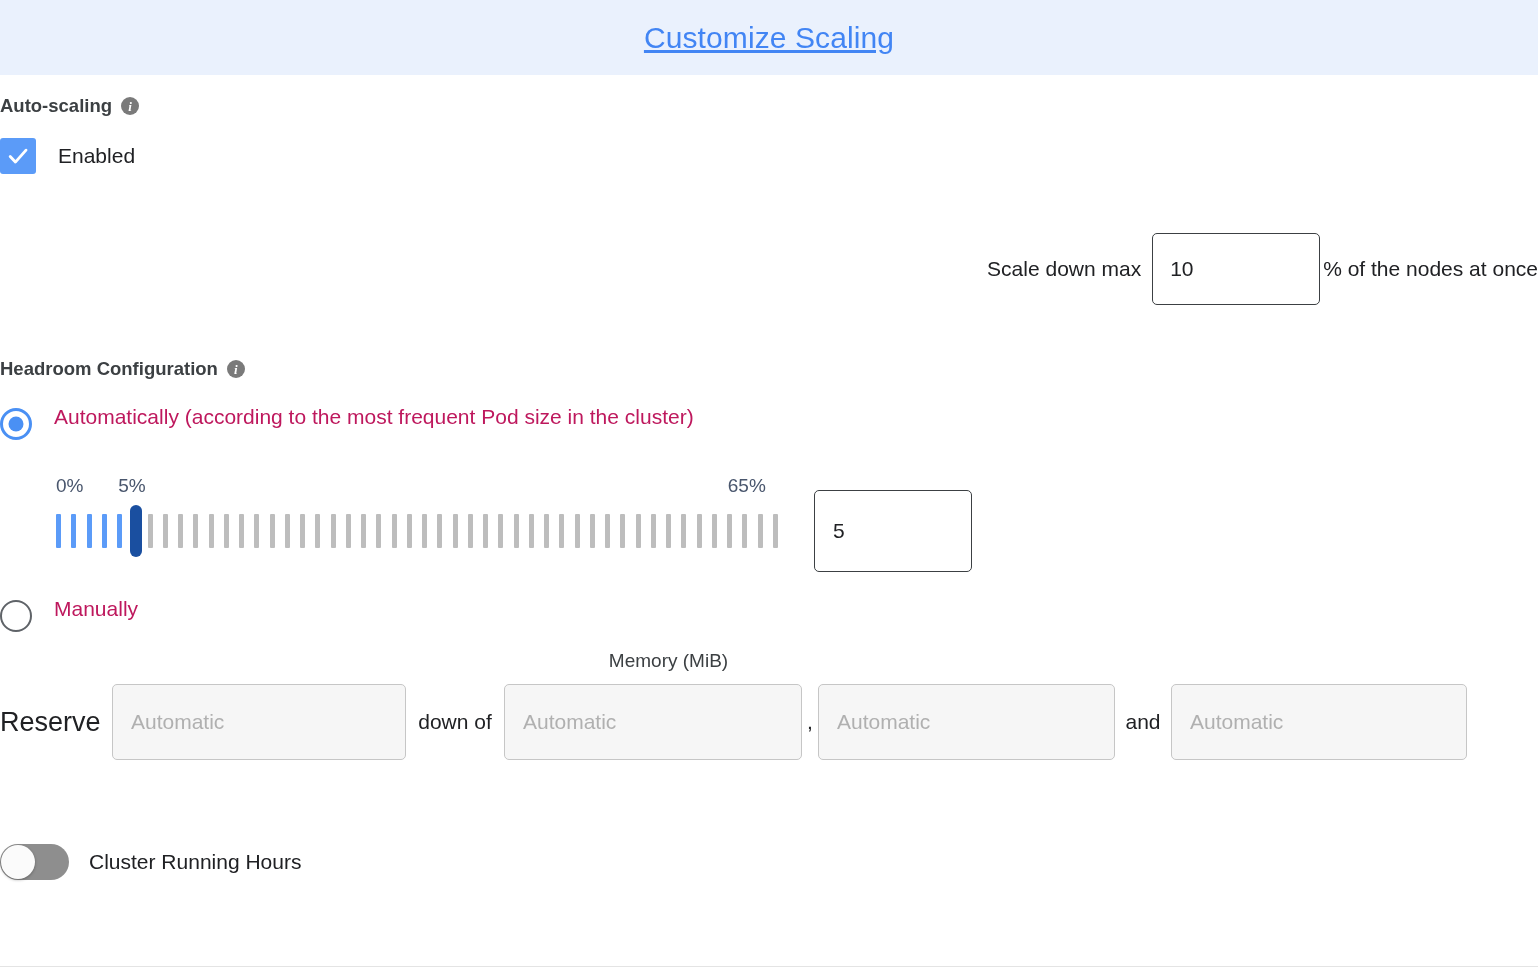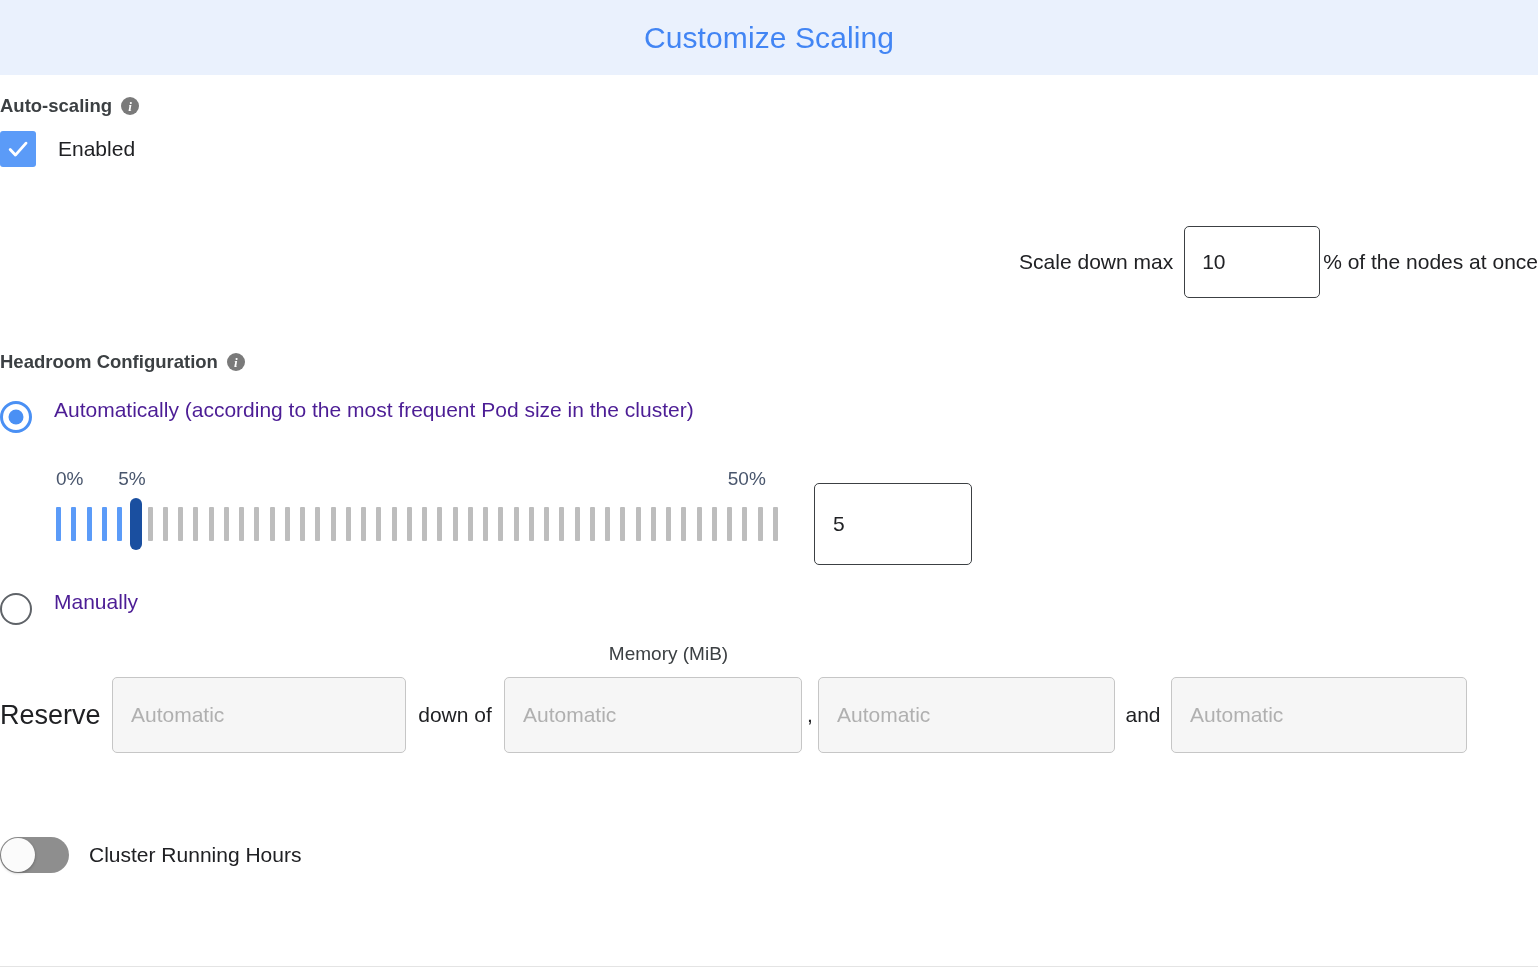--- a/index.html
+++ b/index.html
@@ -22,20 +22,21 @@
     background: #eaf1fd;
     display: flex;
     align-items: center;
     justify-content: center;
   }
   .header-title {
     color: #4285f4;
     font-size: 30px;
     font-weight: 400;
     letter-spacing: 0.1px;
+    text-decoration: underline;
   }
 
   
   .content {
     padding: 0 0;
     position: relative;
   }
 
   .section-label {
     font-size: 18.5px;
@@ -63,21 +64,21 @@
     flex: none;
   }
 
   
   .autoscaling-block { margin-top: 20px; }
 
   .checkbox-row {
     display: flex;
     align-items: center;
     gap: 22px;
-    margin-top: 14px;
+    margin-top: 21px;
   }
   .checkbox {
     width: 36px;
     height: 36px;
     border-radius: 3px;
     background: #5b9bf8;
     display: flex;
     align-items: center;
     justify-content: center;
     flex: none;
@@ -95,21 +96,21 @@
     margin-top: 58px;
     height: 74px;
     justify-content: flex-end;
   }
   .scale-label {
     font-size: 21px;
     color: #202124;
     padding-right: 11px;
   }
   .num-input {
-    width: 136px;
+    width: 168px;
     height: 72px;
     box-sizing: border-box;
     border: 1.6px solid #3c4043;
     border-radius: 5px;
     background: #ffffff;
     font-family: "Liberation Sans", sans-serif;
     font-size: 21px;
     color: #202124;
     padding: 0 17px;
     outline: none;
@@ -152,21 +153,21 @@
     height: 15px;
     border-radius: 50%;
     background: #4a90f4;
   }
   .radio.unchecked {
     border: 2.6px solid #5f6368;
     background: #ffffff;
   }
   .radio-main {
     font-size: 21px;
-    color: #4c1d95;
+    color: #be185d;
     line-height: 1.05;
   }
   .radio-sub {
     font-size: 20px;
     color: #202124;
     margin-top: 24px;
     line-height: 1.05;
   }
 
   
@@ -361,21 +362,21 @@
       <div>
         <div class="radio-main">Automatically (according to the most frequent Pod size in the cluster)</div>
       </div>
     </div>
 
     <div class="slider-area">
       <div class="slider-wrap">
         <div class="slider-marks">
           <span class="slider-mark" id="mark-min" style="left: 0px;">0%</span>
           <span class="slider-mark" id="mark-val" style="left: 62.25px;">5%</span>
-          <span class="slider-mark" id="mark-max" style="left: 671.75px;">50%</span>
+          <span class="slider-mark" id="mark-max" style="left: 671.75px;">65%</span>
         </div>
         <div class="slider-track" id="slider-track">
           <div class="thumb" id="slider-thumb" style="left: 74.25px;"></div>
         <span class="tick active" style="left: 0px;"></span>
             <span class="tick active" style="left: 15.25px;"></span>
             <span class="tick active" style="left: 30.5px;"></span>
             <span class="tick active" style="left: 45.75px;"></span>
             <span class="tick active" style="left: 61px;"></span>
             <span class="tick active" style="left: 76.25px;"></span>
             <span class="tick" style="left: 91.5px;"></span>

